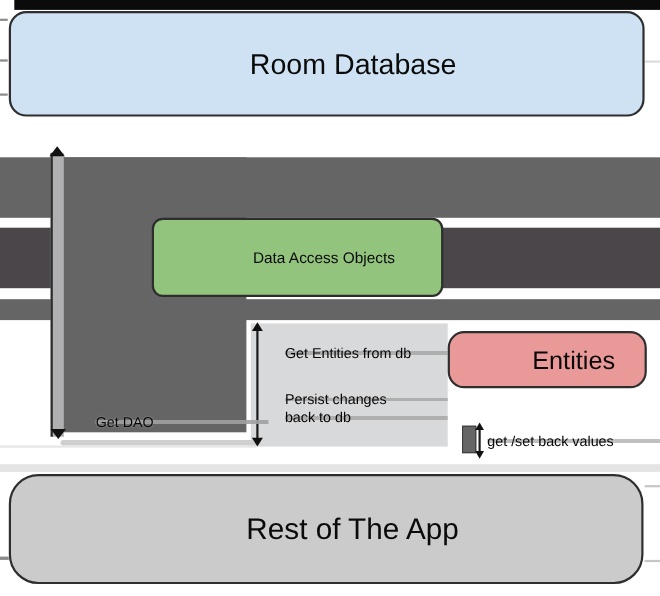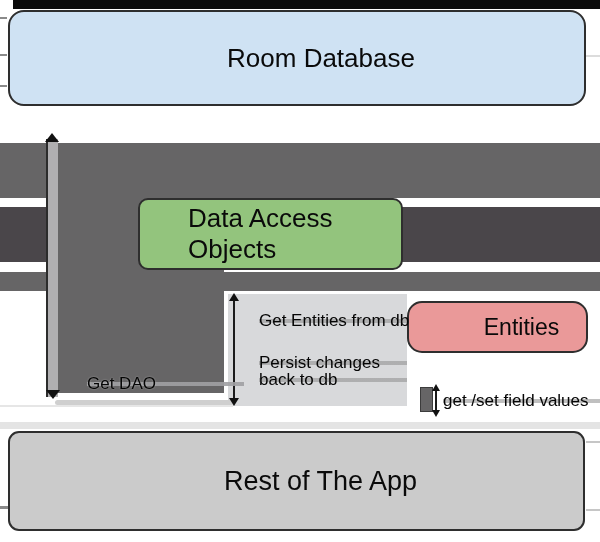--- a/index.html
+++ b/index.html
@@ -28,44 +28,44 @@
   .tick-r2{left:586px;top:441px;width:14px;height:2px;background:#c6c6c6;}
   .tick-r3{left:586px;top:509px;width:14px;height:2px;background:#c6c6c6;}
 
   .faint-1{left:55px;top:400px;width:178px;height:5px;background:#cfcfcf;border-radius:3px;}
   .faint-2{left:0;top:405px;width:233px;height:2px;background:#e6e6e6;}
   .pre-box-stripe{left:0;top:422px;width:600px;height:7px;background:#e4e4e4;}
 
   
   .node{display:flex;align-items:center;justify-content:center;border:2px solid #2e2e2e;box-sizing:border-box;padding-left:48px;}
   .node-room{left:8px;top:10px;width:578px;height:96px;border-radius:16px;background:#cfe2f3;font-size:26px;}
-  .node-dao{left:138px;top:198px;width:265px;height:72px;border-radius:10px;background:#93c47d;font-size:26px;}
+  .node-dao{left:138px;top:198px;width:265px;height:72px;border-radius:10px;background:#93c47d;font-size:14px;}
   .node-entities{left:407px;top:301px;width:181px;height:52px;border-radius:15px;background:#ea9999;font-size:23px;}
-  .node-rest{left:8px;top:431px;width:577px;height:100px;border-radius:11px;background:#cbcbcb;font-size:27px;}
+  .node-rest{left:8px;top:431px;width:577px;height:100px;border-radius:27px;background:#cbcbcb;font-size:27px;}
 
   
   .vline{background:#1b1b1b;}
   .dbl-line{left:233px;top:297px;width:2px;height:106px;}
   .head{width:0;height:0;}
   .head-up{border-left:5px solid transparent;border-right:5px solid transparent;border-bottom:8px solid #111;}
   .head-down{border-left:5px solid transparent;border-right:5px solid transparent;border-top:8px solid #111;}
   .dbl-up{left:229px;top:293px;}
   .dbl-down{left:229px;top:398px;}
 
   .strip-up{left:45px;top:133px;border-left:7px solid transparent;border-right:7px solid transparent;border-bottom:9px solid #111;}
   .strip-down{left:46px;top:390px;border-left:7px solid transparent;border-right:7px solid transparent;border-top:9px solid #111;}
 
   .small-bar{left:420px;top:387px;width:13px;height:25px;background:#666566;border:1px solid #3c3c3c;box-sizing:border-box;}
   .small-line{left:435px;top:388px;width:2px;height:24px;}
   .small-up{left:432px;top:384px;border-left:4px solid transparent;border-right:4px solid transparent;border-bottom:7px solid #111;}
   .small-down{left:432px;top:410px;border-left:4px solid transparent;border-right:4px solid transparent;border-top:7px solid #111;}
 
   
   .struck{
-    height:17px;line-height:17px;font-size:17px;white-space:nowrap;color:#050505;
+    height:17px;line-height:17px;font-size:13px;white-space:nowrap;color:#050505;
     background:linear-gradient(to bottom, transparent 44%, rgba(140,140,140,.55) 44%, rgba(140,140,140,.55) 62%, transparent 62%);
   }
   .struck-dark{
     background:linear-gradient(to bottom, transparent 42%, rgba(160,160,163,.9) 42%, rgba(160,160,163,.9) 64%, transparent 64%);
     text-shadow:0 0 2px rgba(255,255,255,.4);
   }
   .lbl-get-dao{left:67px;top:375px;width:157px;margin-left:20px;}
   .lbl-get-entities{left:259px;top:312px;width:148px;}
   .lbl-persist-1{left:259px;top:354px;width:148px;}
   .lbl-persist-2{left:259px;top:371px;width:148px;}
@@ -117,15 +117,15 @@
     <span>Entities</span>
   </div>
   <div class="abs node node-rest">
     <span>Rest of The App</span>
   </div>
 
   <div class="abs struck struck-dark lbl-get-dao">Get DAO</div>
   <div class="abs struck lbl-get-entities">Get Entities from db</div>
   <div class="abs struck lbl-persist-1">Persist changes</div>
   <div class="abs struck lbl-persist-2">back to db</div>
-  <div class="abs struck lbl-get-set">get /set field values</div>
+  <div class="abs struck lbl-get-set">get /set back values</div>
 
 </div>
 
 </body></html>

